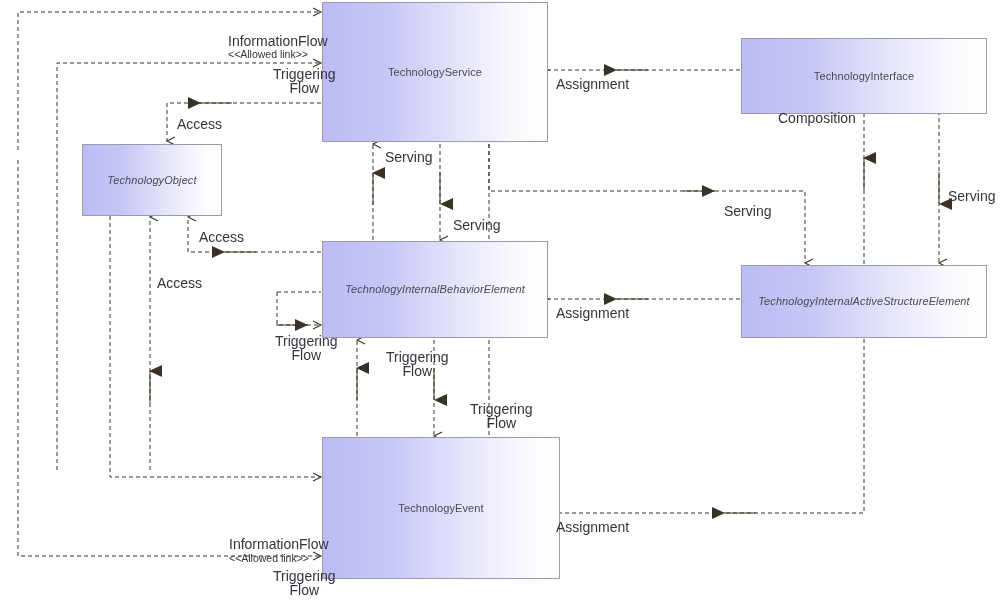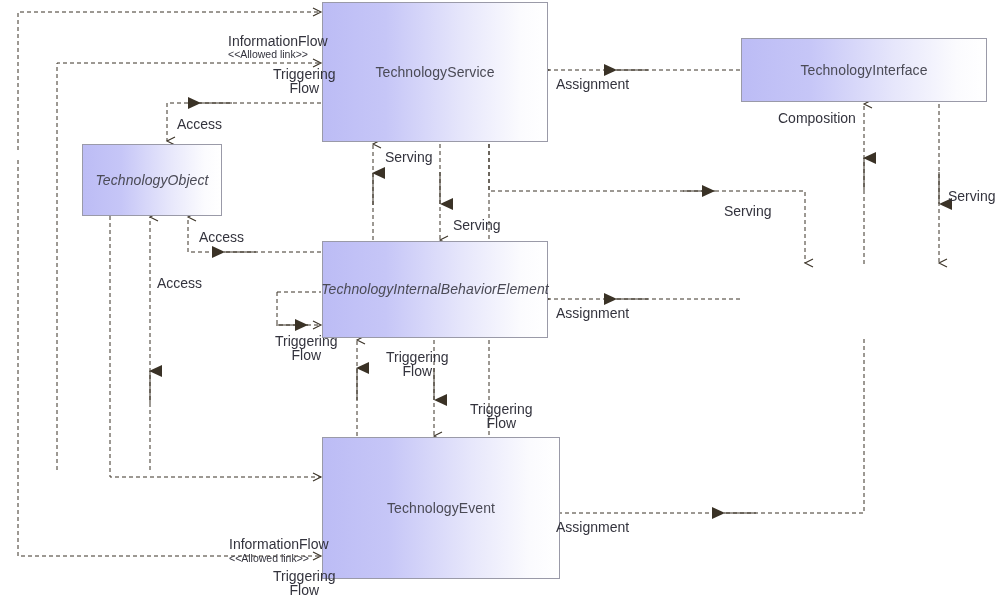--- a/index.html
+++ b/index.html
@@ -2,21 +2,21 @@
 <html><head>
 <meta charset="utf-8">
 <style>
   html,body{margin:0;padding:0;background:#ffffff;}
   body{font-family:"Liberation Sans","DejaVu Sans",sans-serif;}
   #canvas{position:relative;width:1007px;height:610px;overflow:hidden;background:#fff;}
   #wires{position:absolute;left:0;top:0;width:1007px;height:610px;}
   .node{position:absolute;box-sizing:border-box;border:1px solid #9a9aa8;
         background:linear-gradient(to right,#bcbcf5 0%,#c6c6f7 28%,#e6e6fb 62%,#fbfbfe 88%,#ffffff 100%);
         display:flex;align-items:center;justify-content:center;text-align:center;}
-  .node span{font-size:14px;color:#4a4a55;letter-spacing:.1px;padding:0 6px;line-height:1.15;}
+  .node span{font-size:11px;color:#4a4a55;letter-spacing:.1px;padding:0 6px;line-height:1.15;}
   .node.ital span{font-style:italic;}
   .lbl{position:absolute;font-size:14px;color:#33333d;white-space:pre;line-height:14px;}
   .lbl.sm{font-size:10.5px;margin-top:30px;}
   .lbl.c{text-align:center;margin-left:24px;}
 </style>
 </head>
 <body>
 
 <div id="canvas">
 
@@ -106,28 +106,31 @@
   </svg>
 
   <div class="node" style="left:322px;top:2px;width:226px;height:140px;">
     <span>TechnologyService</span>
   </div>
 
   <div class="node ital" style="left:82px;top:144px;width:140px;height:72px;">
     <span>TechnologyObject</span>
   </div>
 
-  <div class="node" style="left:741px;top:38px;width:246px;height:64px;">
+  <div class="node" style="left:741px;top:38px;width:246px;height:76px;">
     <span>TechnologyInterface</span>
   </div>
 
   <div class="node ital" style="left:322px;top:241px;width:226px;height:97px;">
     <span>TechnologyInternalBehaviorElement</span>
   </div>
 
+  <div class="node ital" style="left:741px;top:265px;width:246px;height:73px;">
+    <span>TechnologyInternalActiveStructureElement</span>
+  </div>
 
   <div class="node" style="left:322px;top:437px;width:238px;height:142px;">
     <span>TechnologyEvent</span>
   </div>
 
   <div class="lbl sm" style="left:228px;top:17px;">&lt;&lt;Allowed link&gt;&gt;</div>
   <div class="lbl" style="left:228px;top:34px;">InformationFlow</div>
   <div class="lbl c" style="left:249px;top:67px;">Triggering
 Flow</div>
   <div class="lbl" style="left:177px;top:117px;">Access</div>

